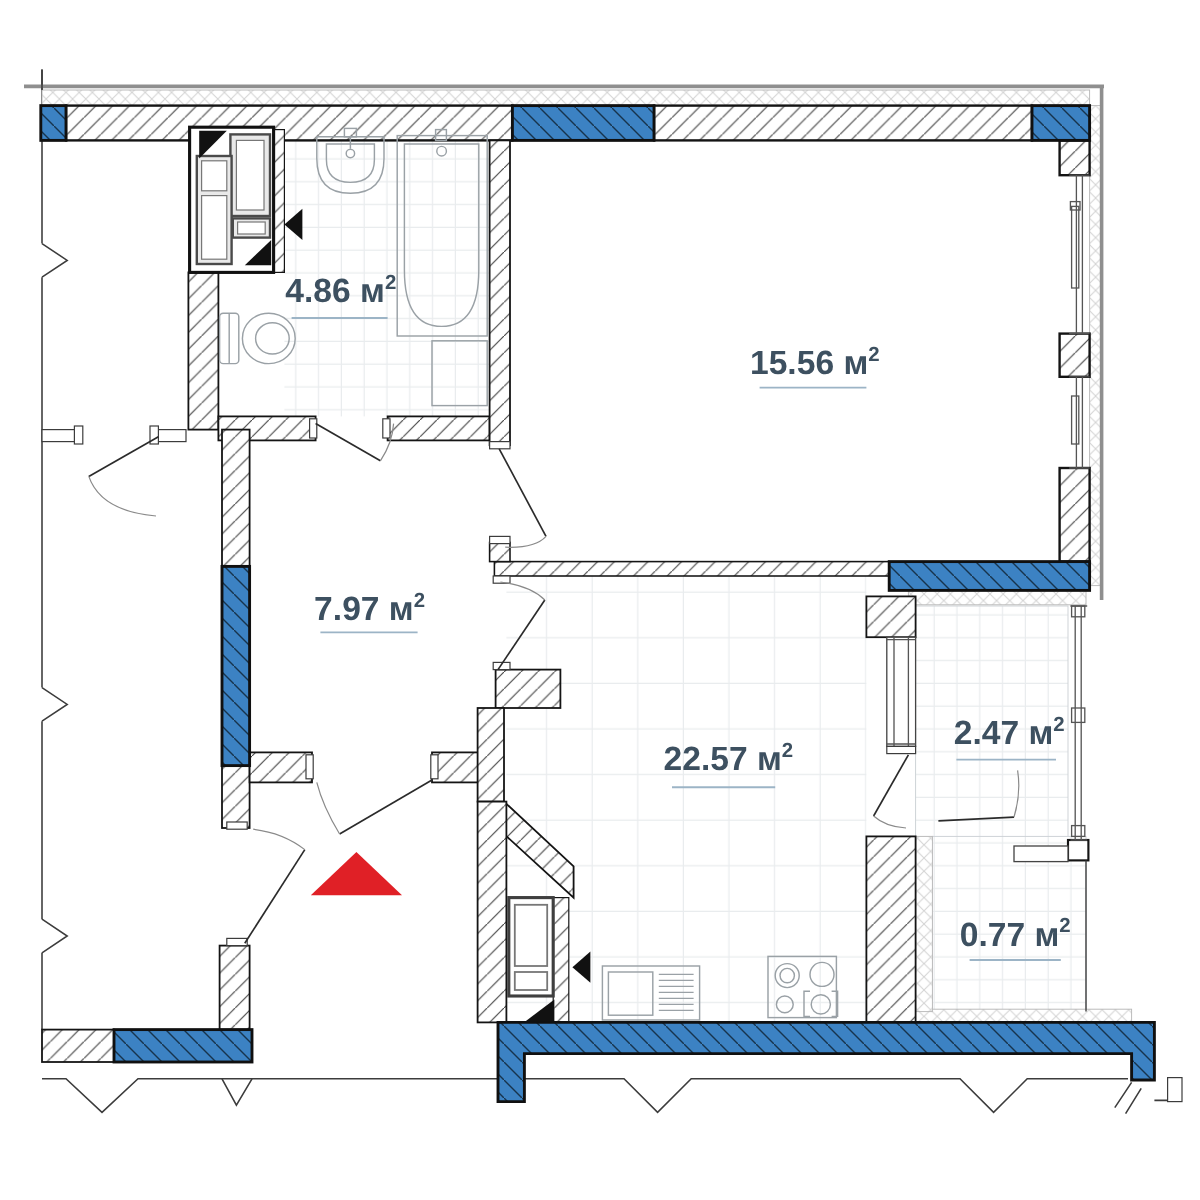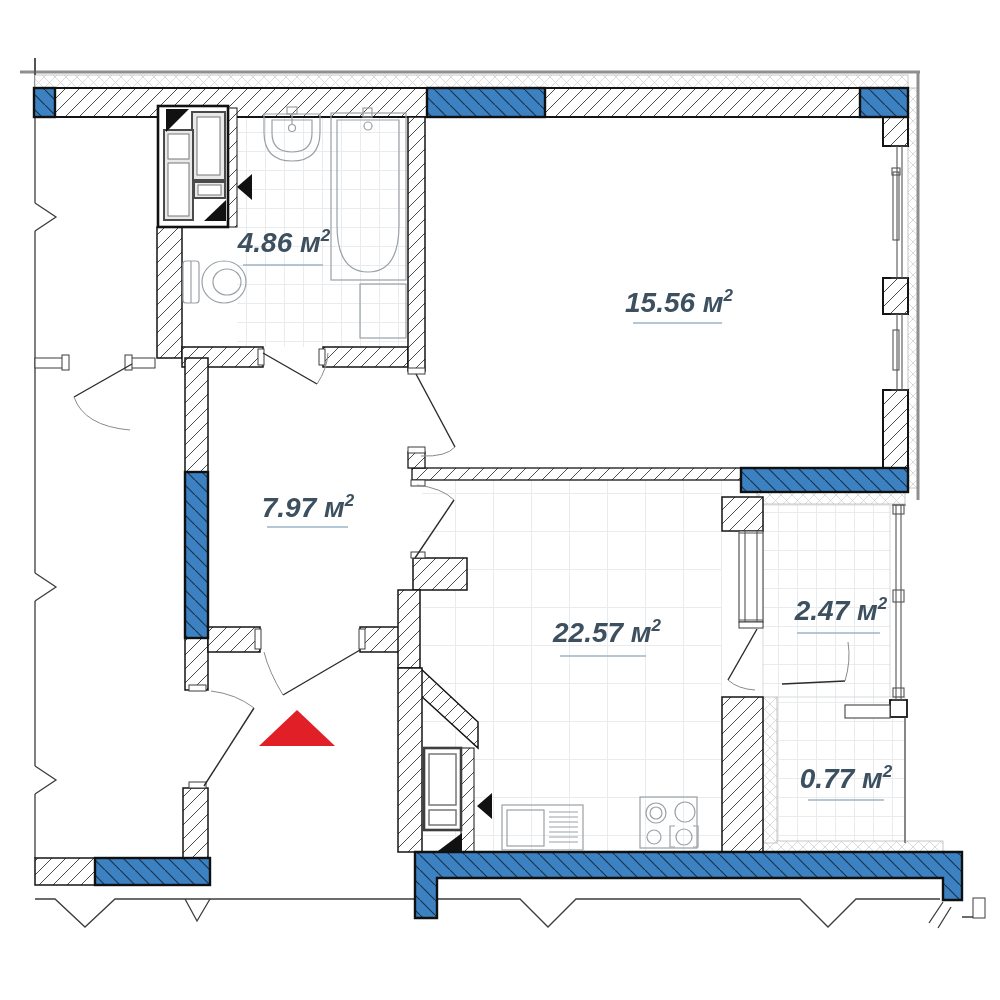--- a/index.html
+++ b/index.html
@@ -1,16 +1,16 @@
 <!DOCTYPE html>
 <html><head>
 <meta charset="utf-8">
 <style>
   html,body{margin:0;padding:0;background:#ffffff;}
-  .stage{width:1000px;height:1000px;position:relative;background:#fff;overflow:hidden;font-style:italic;}
+  .stage{width:1000px;height:1000px;position:relative;background:#fff;overflow:hidden;}
   svg{display:block;}
   .room-label{fill:#3d5060;font-family:"Liberation Sans",sans-serif;font-weight:700;font-size:28px;}
   .room-label .sup{font-size:17px;}
   .underline{stroke:#9cb4c6;stroke-width:1.6;}
   .wall{fill:url(#hatch1);stroke:#141414;}
   .bluewall{fill:url(#hatchBlue);stroke:#101010;stroke-width:2.4;}
   .insul{fill:url(#insulX);stroke:#b9b9b9;stroke-width:.8;}
   .fixline{fill:none;stroke:#9aa1a6;stroke-width:1.2;}
   .leaf{stroke:#2b2b2b;stroke-width:1.4;fill:none;}
   .swing{stroke:#8a8a8a;stroke-width:1;fill:none;}

